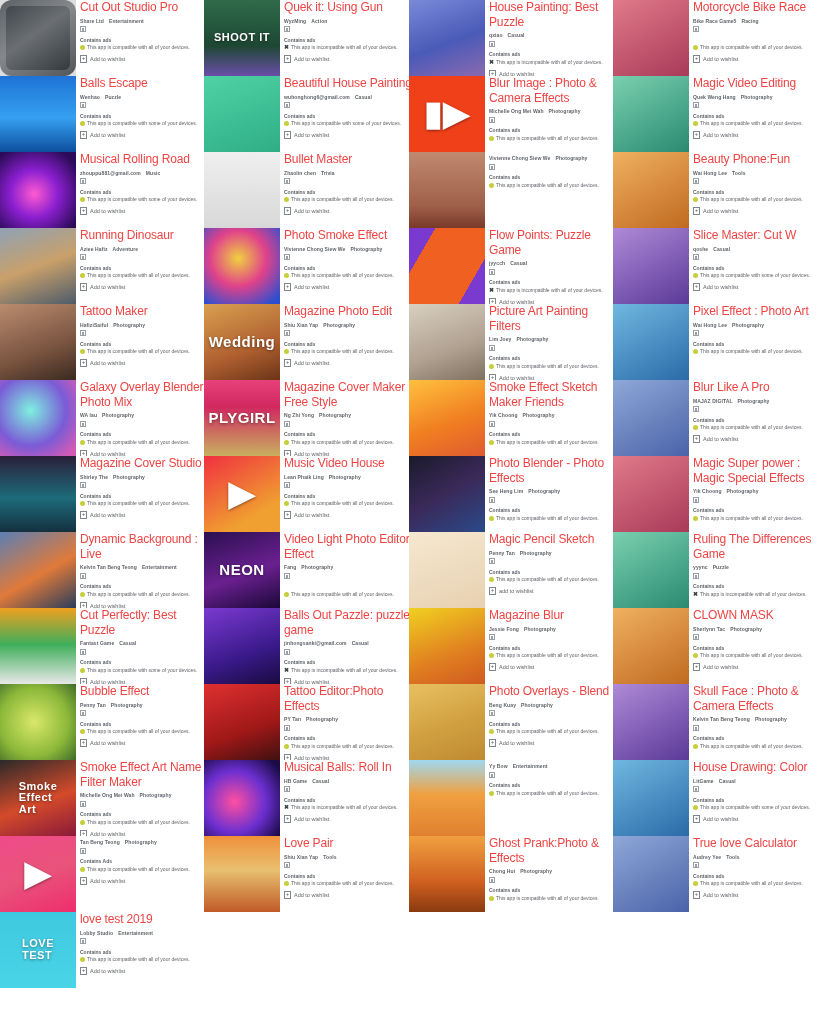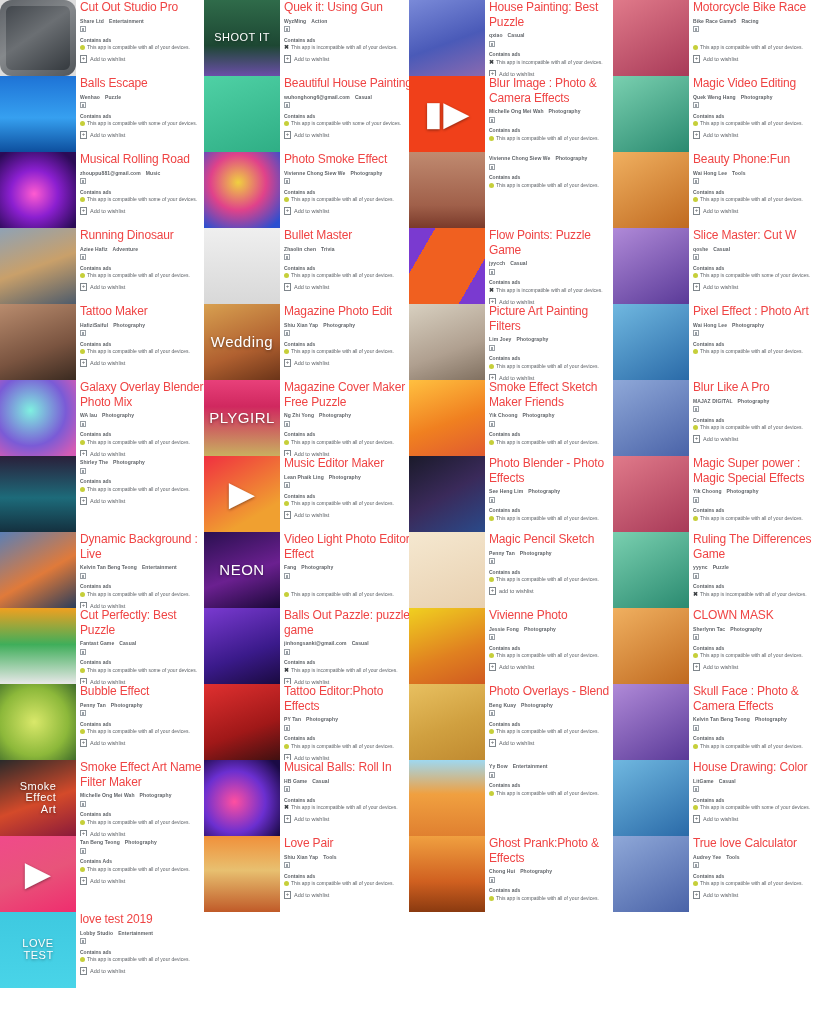--- a/index.html
+++ b/index.html
@@ -50,25 +50,25 @@
     inset: 0;
   }
   .thumb .glyph {
     position: absolute;
     inset: 0;
     display: flex;
     align-items: center;
     justify-content: center;
     font-size: 34px;
     color: #fff;
-    font-weight: normal;
+    font-weight: bold;
     text-shadow: 0 1px 3px rgba(0,0,0,.45);
     letter-spacing: .5px;
     line-height: 1.05;
-    text-align: right;
+    text-align: left;
   }
   .thumb .glyph.small { font-size: 11px; }
   .thumb .glyph.med { font-size: 15px; }
 
   .info {
     position: absolute;
     left: 80px;
     top: 0px;
     width: 128px;
     height: 76px;
@@ -303,20 +303,21 @@
             <span class="wl-icon"></span>
             <span>Add to wishlist</span>
           </div>
         </div>
       </div>
       <div class="app-row">
         <div class="thumb">
           <div class="art" style="background:linear-gradient(180deg,#2a1f3a,#1d6b7a 55%,#14303f)"></div>
         </div>
         <div class="info">
+          <div class="title two">Magazine Cover Studio</div>
           <div class="dev"><span>Shirley The</span><span class="sep"></span><span>Photography</span></div>
           <div class="rating-row">
             <span class="rating-icon"></span>
           </div>
           <div class="ads">Contains ads</div>
           <div class="compat">
             <span class="dot"></span>
             <span>This app is compatible with all of your devices.</span>
           </div>
           <div class="wishlist">
@@ -493,20 +494,41 @@
             <span>This app is compatible with some of your devices.</span>
           </div>
           <div class="wishlist">
             <span class="wl-icon"></span>
             <span>Add to wishlist</span>
           </div>
         </div>
       </div>
       <div class="app-row">
         <div class="thumb">
+          <div class="art" style="background:linear-gradient(180deg,#efefef,#d8d8d8)"></div>
+        </div>
+        <div class="info">
+          <div class="title">Bullet Master</div>
+          <div class="dev"><span>Zhaolin chen</span><span class="sep"></span><span>Trivia</span></div>
+          <div class="rating-row">
+            <span class="rating-icon"></span>
+          </div>
+          <div class="ads">Contains ads</div>
+          <div class="compat">
+            <span class="dot"></span>
+            <span>This app is compatible with all of your devices.</span>
+          </div>
+          <div class="wishlist">
+            <span class="wl-icon"></span>
+            <span>Add to wishlist</span>
+          </div>
+        </div>
+      </div>
+      <div class="app-row">
+        <div class="thumb">
           <div class="art" style="background:radial-gradient(circle at 45% 40%,#f0d040,#e0428a 45%,#2b4fd0 90%)"></div>
         </div>
         <div class="info">
           <div class="title">Photo Smoke Effect</div>
           <div class="dev"><span>Vivienne Chong Siew We</span><span class="sep"></span><span>Photography</span></div>
           <div class="rating-row">
             <span class="rating-icon"></span>
           </div>
           <div class="ads">Contains ads</div>
           <div class="compat">
@@ -514,41 +536,20 @@
             <span>This app is compatible with all of your devices.</span>
           </div>
           <div class="wishlist">
             <span class="wl-icon"></span>
             <span>Add to wishlist</span>
           </div>
         </div>
       </div>
       <div class="app-row">
         <div class="thumb">
-          <div class="art" style="background:linear-gradient(180deg,#efefef,#d8d8d8)"></div>
-        </div>
-        <div class="info">
-          <div class="title">Bullet Master</div>
-          <div class="dev"><span>Zhaolin chen</span><span class="sep"></span><span>Trivia</span></div>
-          <div class="rating-row">
-            <span class="rating-icon"></span>
-          </div>
-          <div class="ads">Contains ads</div>
-          <div class="compat">
-            <span class="dot"></span>
-            <span>This app is compatible with all of your devices.</span>
-          </div>
-          <div class="wishlist">
-            <span class="wl-icon"></span>
-            <span>Add to wishlist</span>
-          </div>
-        </div>
-      </div>
-      <div class="app-row">
-        <div class="thumb">
           <div class="art" style="background:linear-gradient(160deg,#d8a050,#b06030 60%,#6b3418)"></div>
           <div class="glyph med">Wedding</div>
         </div>
         <div class="info">
           <div class="title">Magazine Photo Edit</div>
           <div class="dev"><span>Shiu Xian Yap</span><span class="sep"></span><span>Photography</span></div>
           <div class="rating-row">
             <span class="rating-icon"></span>
           </div>
           <div class="ads">Contains ads</div>
@@ -561,21 +562,21 @@
             <span>Add to wishlist</span>
           </div>
         </div>
       </div>
       <div class="app-row">
         <div class="thumb">
           <div class="art" style="background:linear-gradient(180deg,#e8407a,#d0285f 35%,#c8b060)"></div>
           <div class="glyph med">PLYGIRL</div>
         </div>
         <div class="info">
-          <div class="title two">Magazine Cover Maker Free Puzzle</div>
+          <div class="title two">Magazine Cover Maker Free Style</div>
           <div class="dev"><span>Ng Zhi Yong</span><span class="sep"></span><span>Photography</span></div>
           <div class="rating-row">
             <span class="rating-icon"></span>
           </div>
           <div class="ads">Contains ads</div>
           <div class="compat">
             <span class="dot"></span>
             <span>This app is compatible with all of your devices.</span>
           </div>
           <div class="wishlist">
@@ -583,21 +584,21 @@
             <span>Add to wishlist</span>
           </div>
         </div>
       </div>
       <div class="app-row">
         <div class="thumb">
           <div class="art" style="background:linear-gradient(150deg,#f03040,#f0a030 75%)"></div>
           <div class="glyph">▶</div>
         </div>
         <div class="info">
-          <div class="title">Music Editor Maker</div>
+          <div class="title">Music Video House</div>
           <div class="dev"><span>Lean Phaik Ling</span><span class="sep"></span><span>Photography</span></div>
           <div class="rating-row">
             <span class="rating-icon"></span>
           </div>
           <div class="ads">Contains ads</div>
           <div class="compat">
             <span class="dot"></span>
             <span>This app is compatible with all of your devices.</span>
           </div>
           <div class="wishlist">
@@ -860,21 +861,21 @@
             <span class="wl-icon"></span>
             <span>add to wishlist</span>
           </div>
         </div>
       </div>
       <div class="app-row">
         <div class="thumb">
           <div class="art" style="background:linear-gradient(160deg,#f0d020,#e08020 60%,#d05a20)"></div>
         </div>
         <div class="info">
-          <div class="title">Vivienne Photo</div>
+          <div class="title">Magazine Blur</div>
           <div class="dev"><span>Jessie Fong</span><span class="sep"></span><span>Photography</span></div>
           <div class="rating-row">
             <span class="rating-icon"></span>
           </div>
           <div class="ads">Contains ads</div>
           <div class="compat">
             <span class="dot"></span>
             <span>This app is compatible with all of your devices.</span>
           </div>
           <div class="wishlist">

